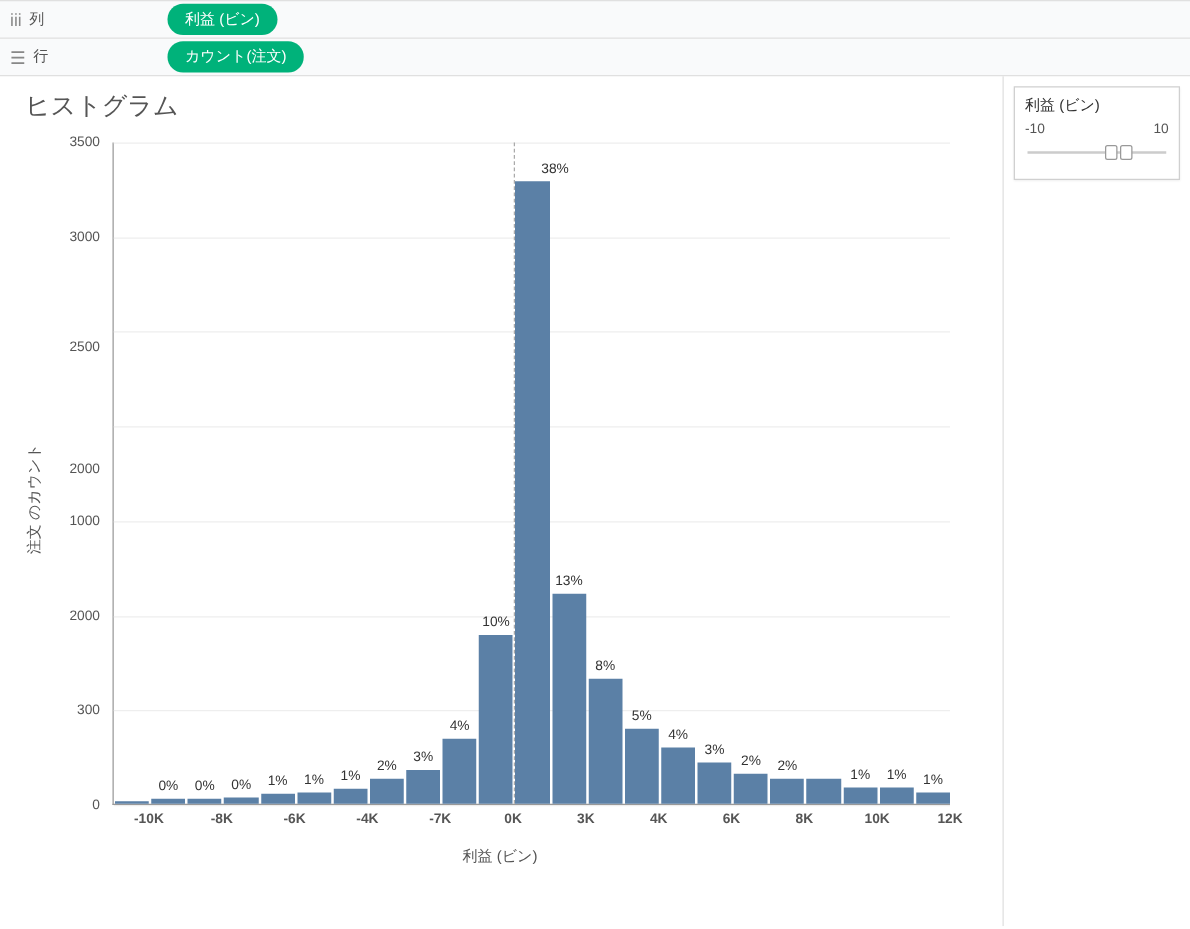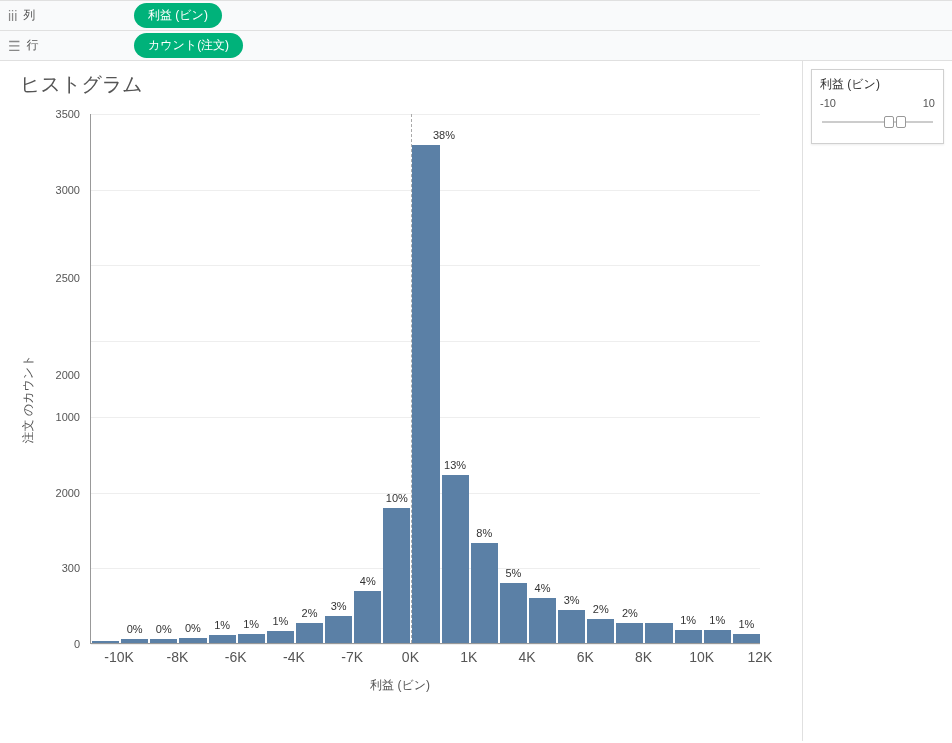--- a/index.html
+++ b/index.html
@@ -18,21 +18,21 @@
 .slider { position:relative; height:18px; margin-top:4px; }
 .slider-track { position:absolute; top:8px; left:2px; right:2px; height:2px; background:#ccc; }
 .slider-handle { position:absolute; top:3px; width:10px; height:12px; background:#fff; border:1px solid #999; border-radius:2px; }
 .chart-title { font-size:20px; color:#555; margin-bottom:6px; }
 .chart-container { position:relative; width:760px; height:590px; }
 .plot { position:absolute; left:70px; top:10px; width:670px; height:530px; border-bottom:1px solid #999; border-left:1px solid #999; }
 .grid-h { position:absolute; left:0; width:100%; border-top:1px solid #eee; }
 .bar { position:absolute; bottom:0; background:#5b80a6; }
 .bar-label { position:absolute; font-size:11px; color:#333; transform:translateX(-50%); }
 .y-tick { position:absolute; left:0; transform:translateY(-50%); font-size:11px; color:#555; text-align:right; width:60px; }
-.x-tick { position:absolute; top:0; transform:translateX(-50%); font-size:14px; color:#555; }
+.x-tick { position:absolute; top:0; transform:translateX(-50%); font-size:11px; color:#555;font-weight:bold; }
 .y-title { position:absolute; left:8px; top:50%; transform:translate(-50%,-50%) rotate(-90deg); font-size:12px; color:#555; white-space:nowrap; }
 .x-title { position:absolute; bottom:0; left:50%; transform:translateX(-50%); font-size:12px; color:#555; }
 .refline { position:absolute; top:0; bottom:0; border-left:1px dashed #aaa; }
 </style>
 </head>
 <body>
 
 <div class="shelf-area">
   <div class="shelf-row">
     <div class="shelf-label">
@@ -120,21 +120,21 @@
           <div class="bar" style="left: 641.87px; width: 27.1304px; height: 9.08571px;"></div>
           <div class="bar-label" style="left: 655.435px; bottom: 13.0857px;">1%</div>
         </div>
       <div id="x-ticks" style="position:absolute;left:70px;top:545px;width:670px;height:20px;">
           <div class="x-tick" style="left: 29.1304px;">-10K</div>
           <div class="x-tick" style="left: 87.3913px;">-8K</div>
           <div class="x-tick" style="left: 145.652px;">-6K</div>
           <div class="x-tick" style="left: 203.913px;">-4K</div>
           <div class="x-tick" style="left: 262.174px;">-7K</div>
           <div class="x-tick" style="left: 320.435px;">0K</div>
-          <div class="x-tick" style="left: 378.696px;">1K</div>
+          <div class="x-tick" style="left: 378.696px;">3K</div>
           <div class="x-tick" style="left: 436.957px;">4K</div>
           <div class="x-tick" style="left: 495.217px;">6K</div>
           <div class="x-tick" style="left: 553.478px;">8K</div>
           <div class="x-tick" style="left: 611.739px;">10K</div>
           <div class="x-tick" style="left: 670px;">12K</div>
         </div>
       <div class="x-title">利益 (ビン)</div>
     </div>
   </div>
   <div class="filter-pane">

